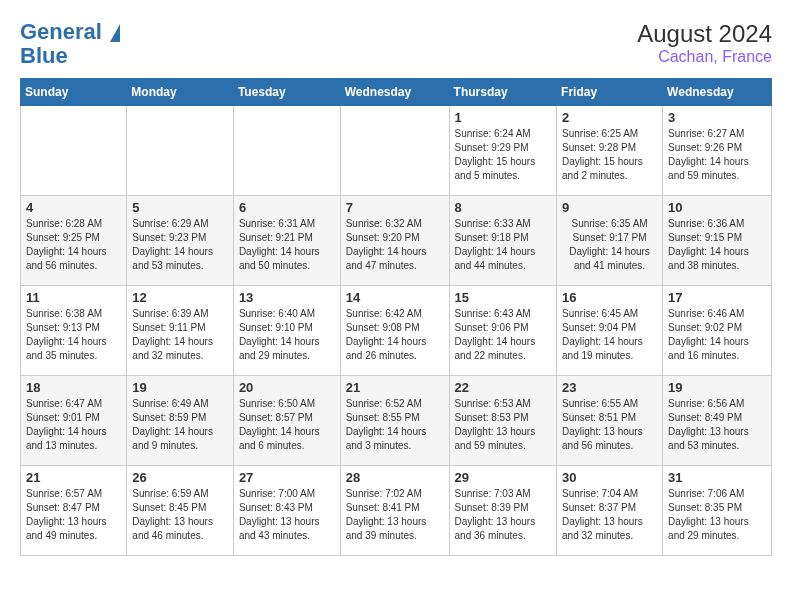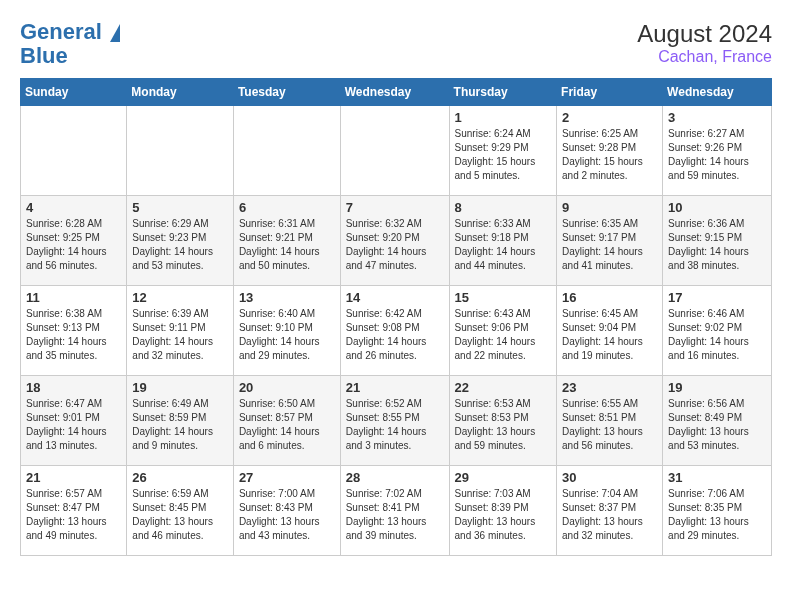--- a/index.html
+++ b/index.html
@@ -168,21 +168,21 @@
         </td>
         <td>
           <span class="day-num">8</span>
           <div class="day-info" style="white-space: pre-line;">Sunrise: 6:33 AM
 Sunset: 9:18 PM
 Daylight: 14 hours
 and 44 minutes.</div>
         </td>
         <td>
           <span class="day-num">9</span>
-          <div class="day-info" style="white-space: pre-line;">Sunrise: 6:35 AM
+          <div class="day-info" style="white-space: pre-line; text-align: center;">Sunrise: 6:35 AM
 Sunset: 9:17 PM
 Daylight: 14 hours
 and 41 minutes.</div>
         </td>
         <td>
           <span class="day-num">10</span>
           <div class="day-info" style="white-space: pre-line;">Sunrise: 6:36 AM
 Sunset: 9:15 PM
 Daylight: 14 hours
 and 38 minutes.</div>

